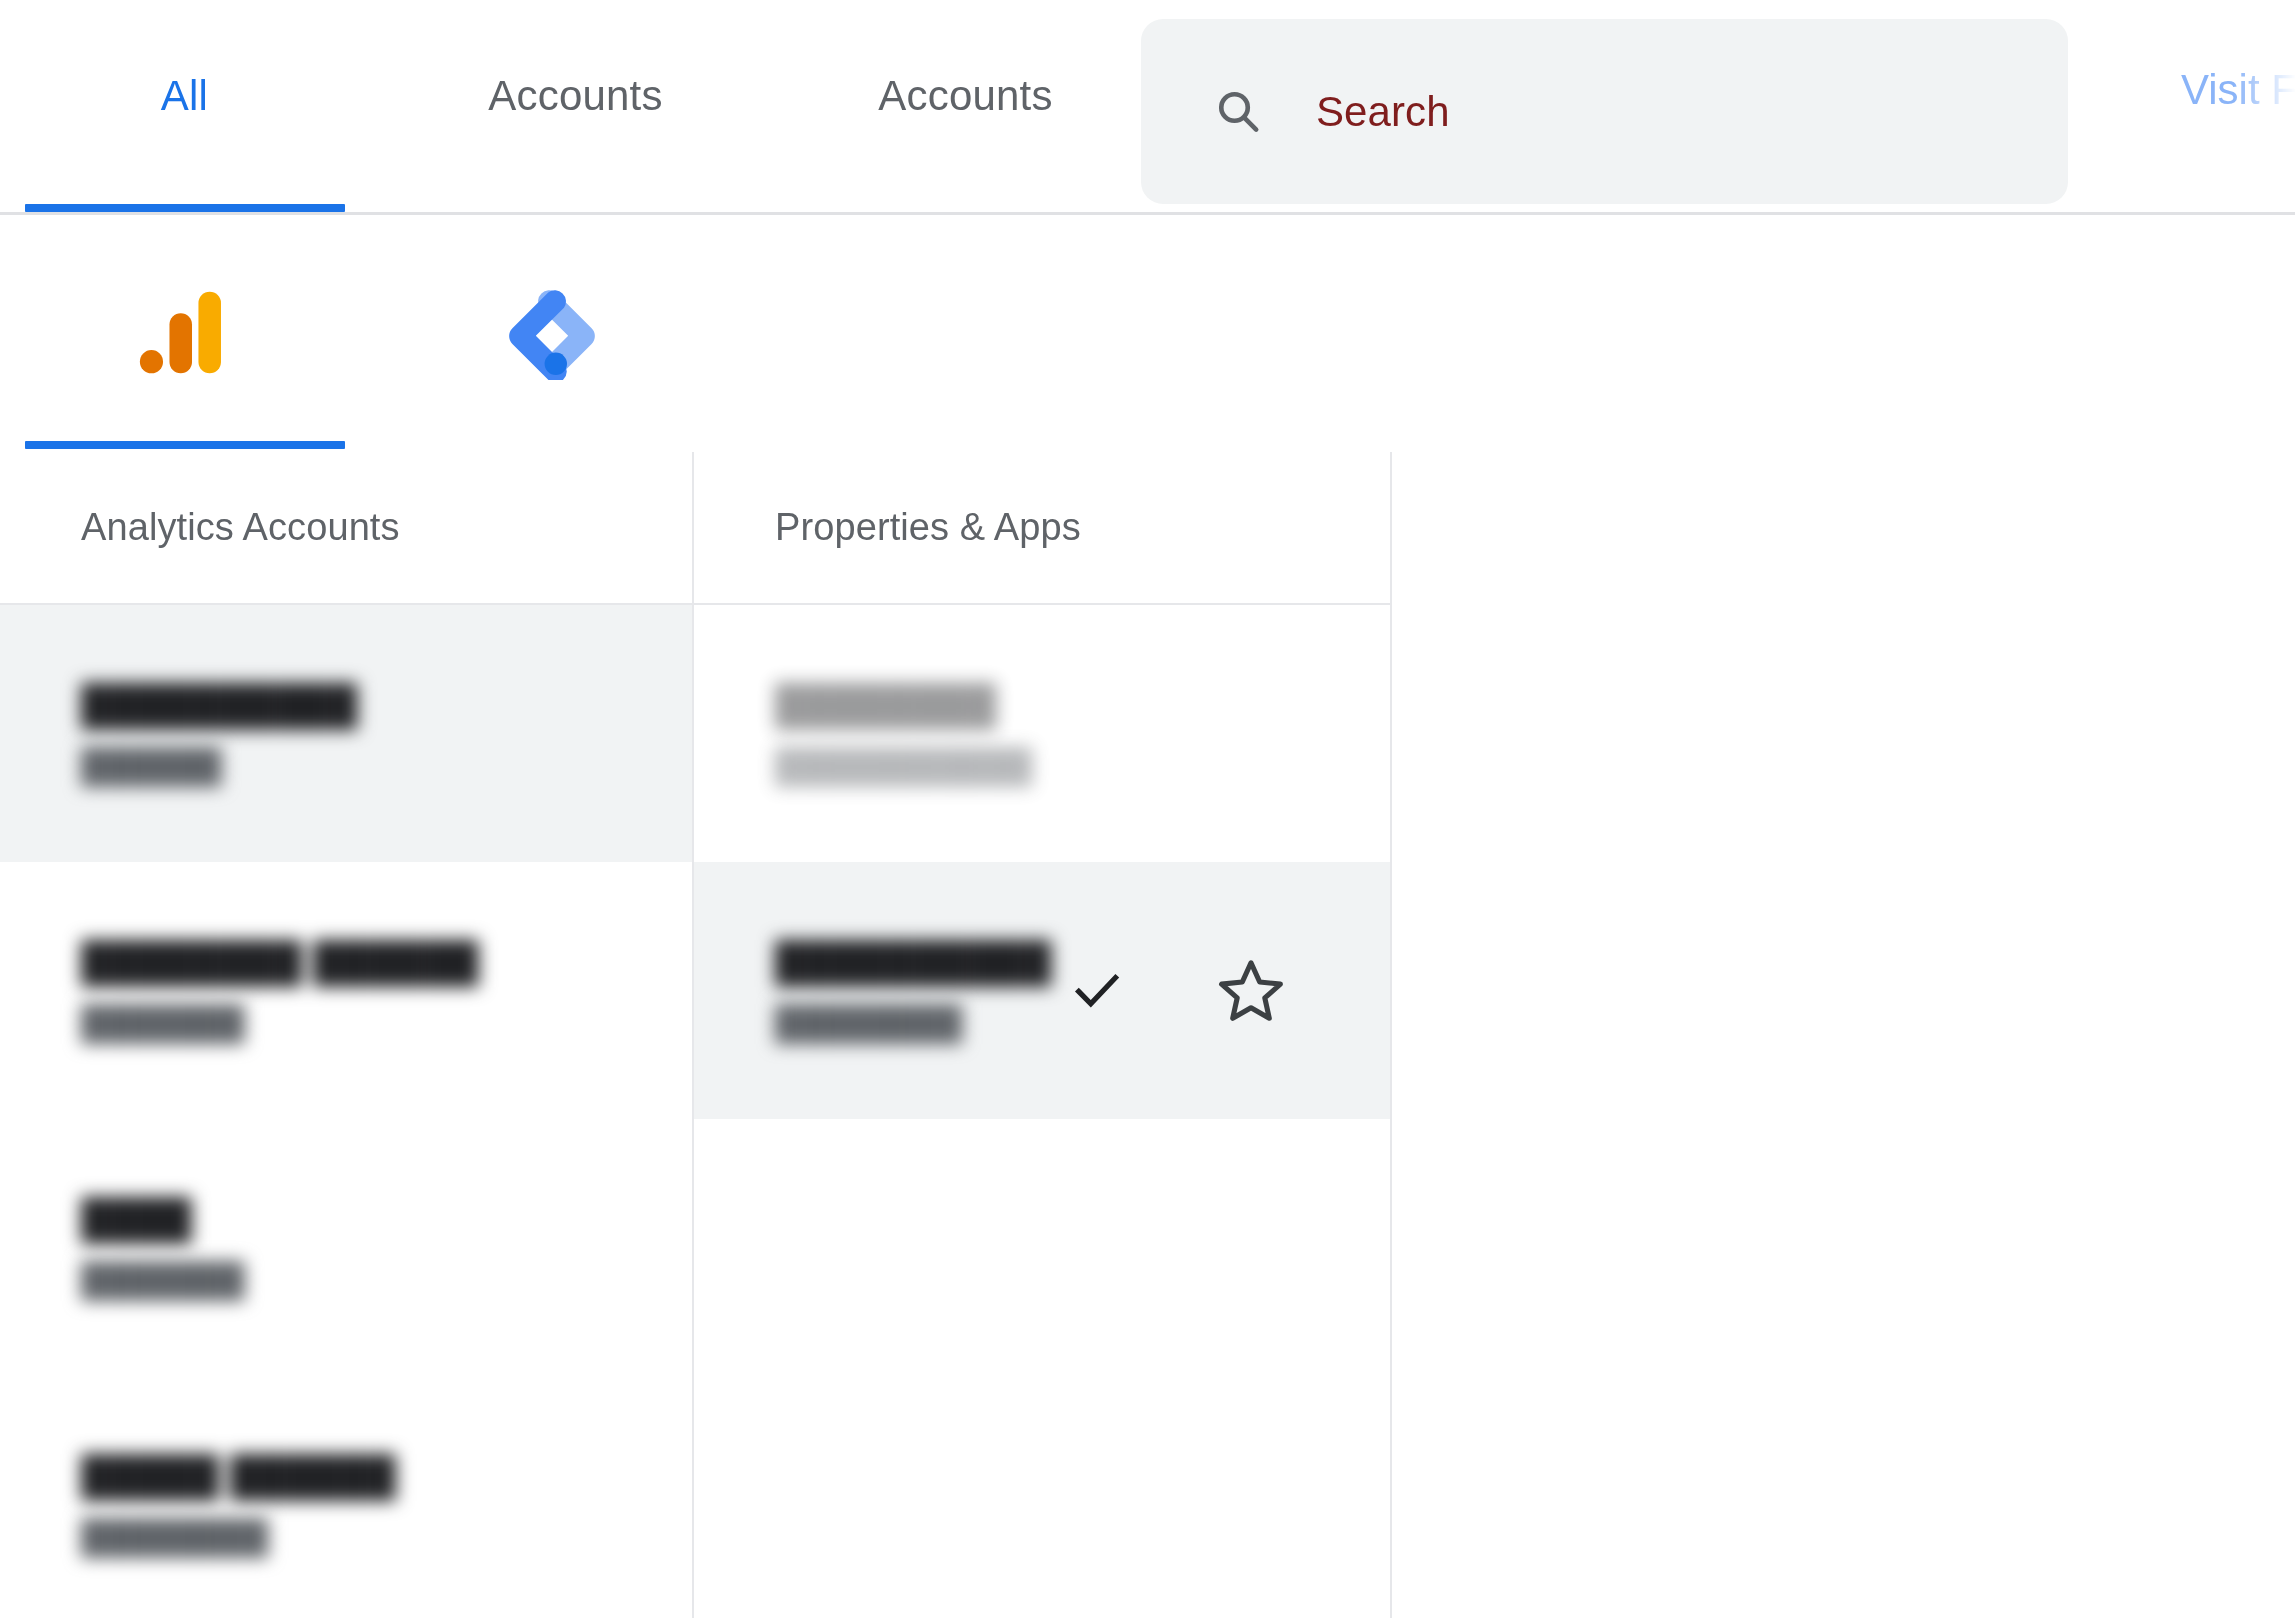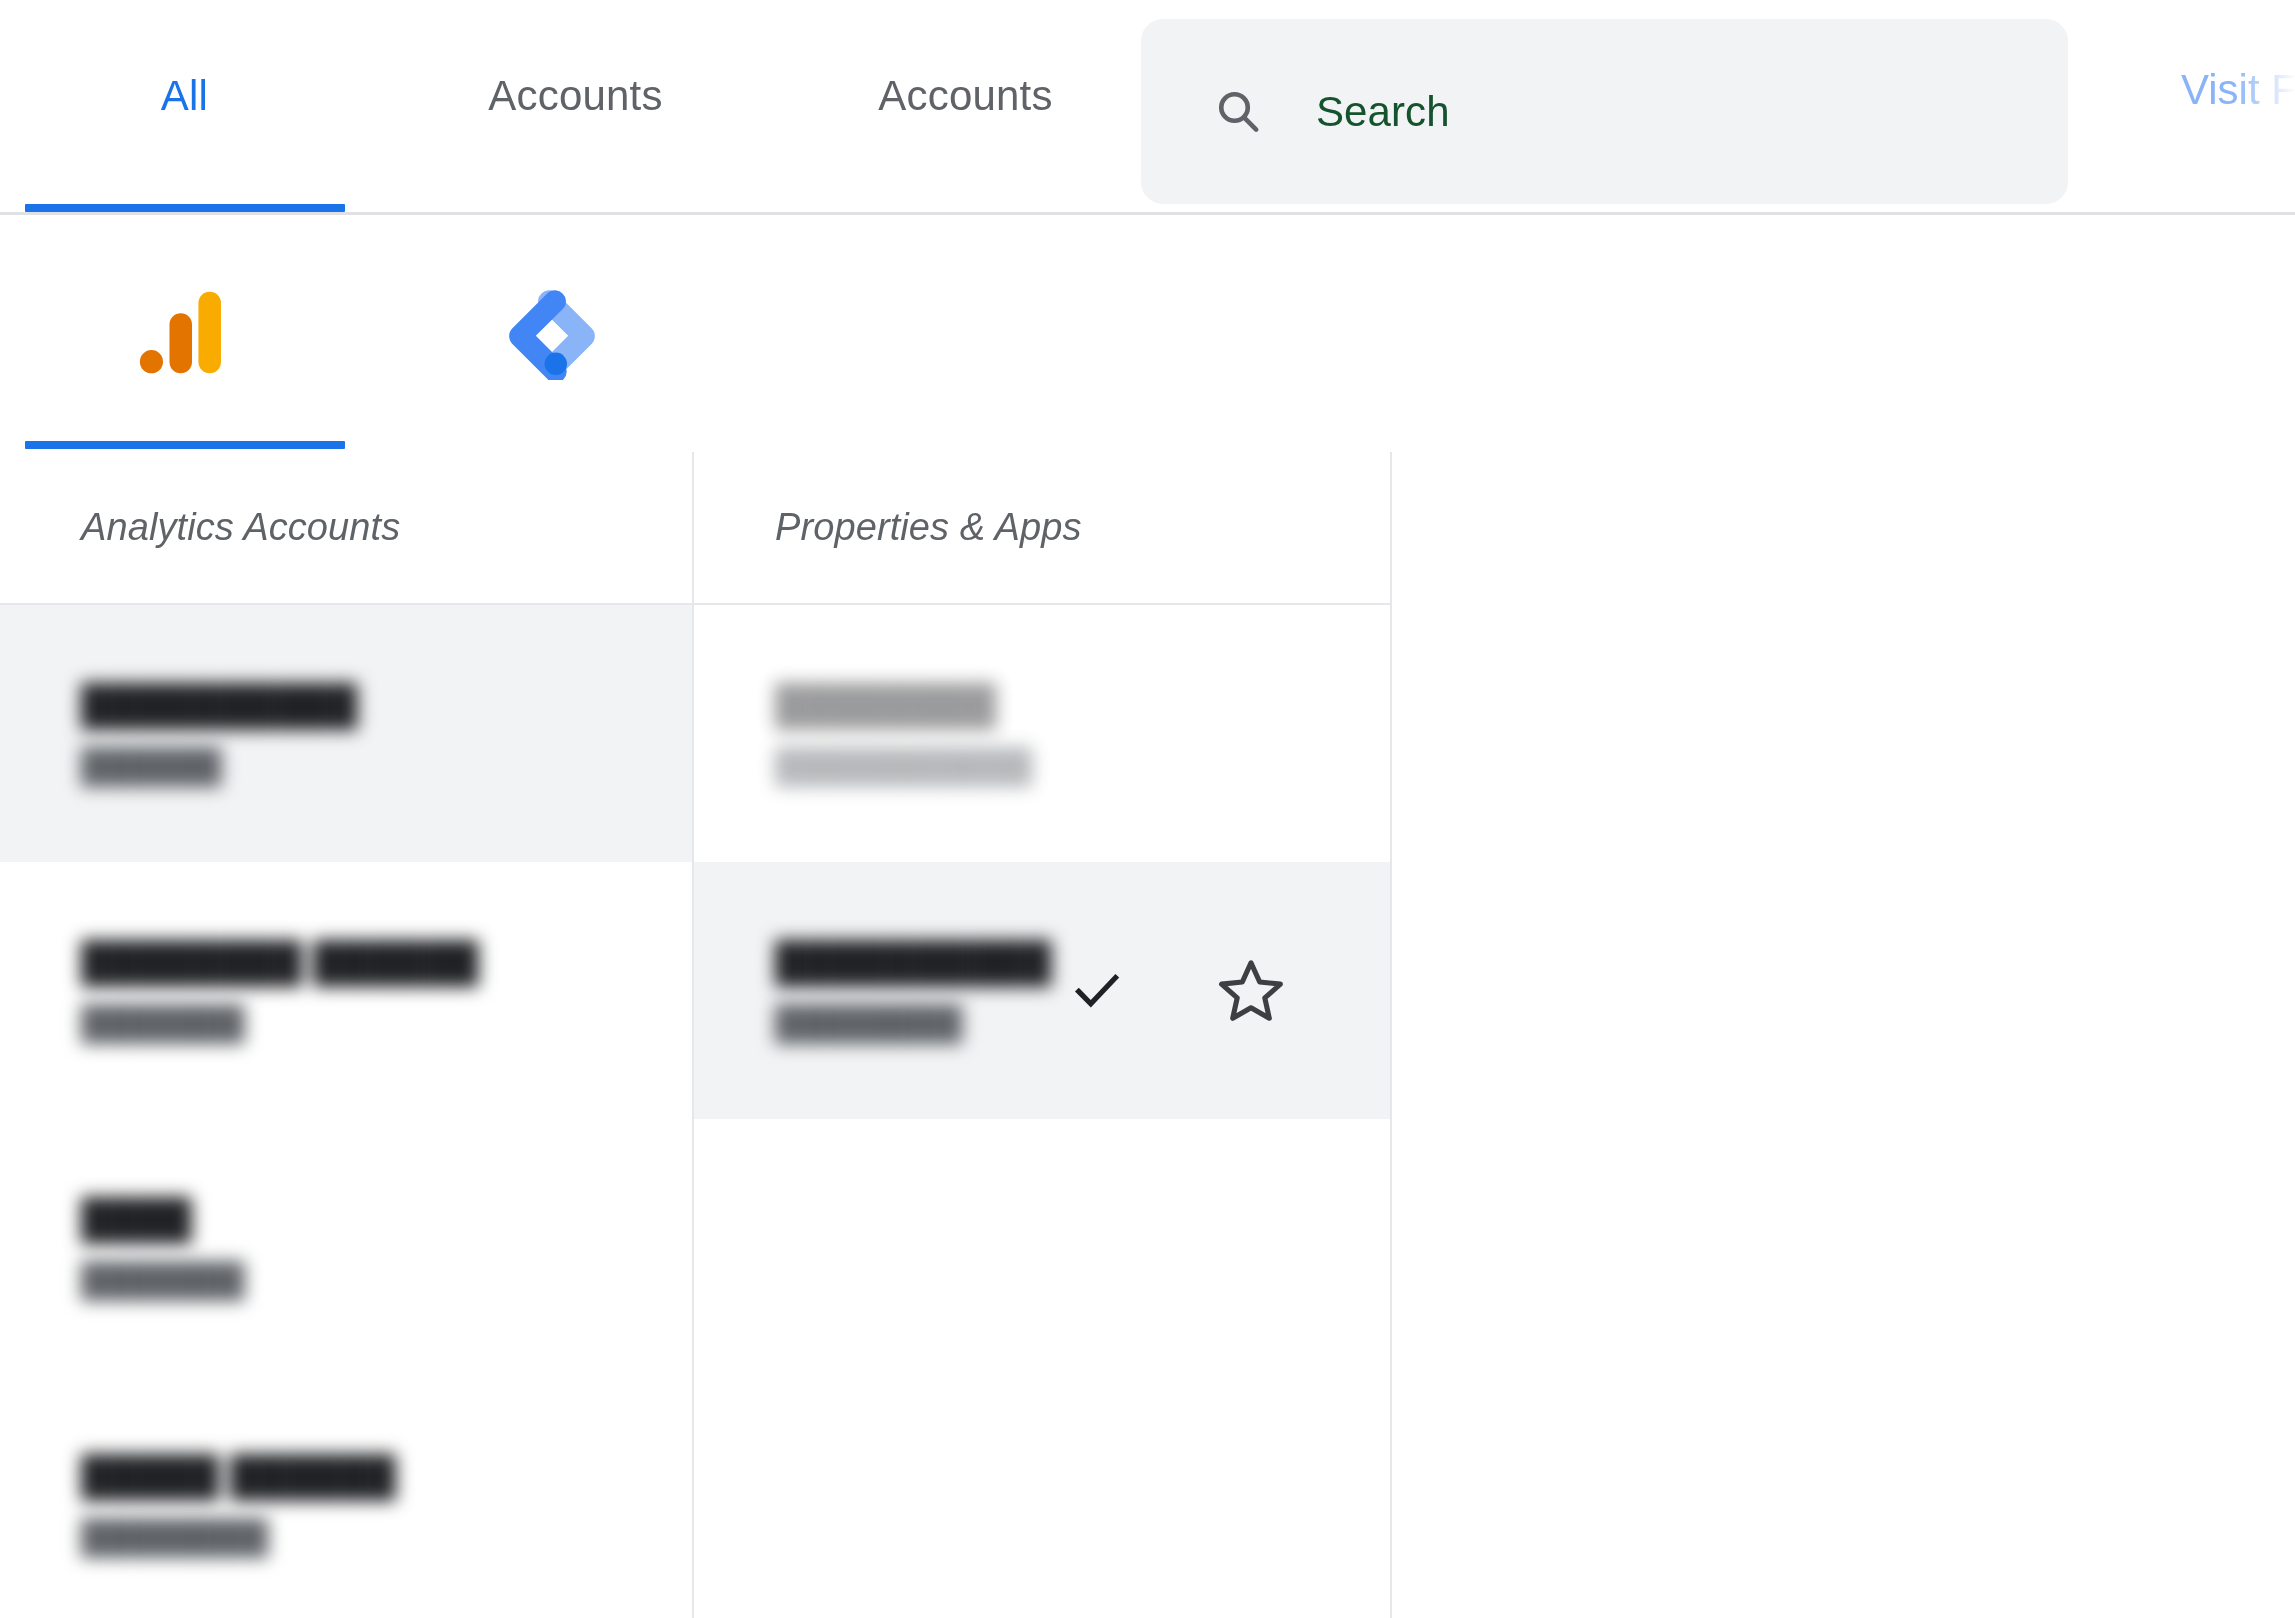--- a/index.html
+++ b/index.html
@@ -88,21 +88,21 @@
   .search-icon {
     margin-left: 71px;
     width: 53px;
     height: 53px;
     flex: 0 0 auto;
     display: block;
   }
   .search-placeholder {
     margin-left: 51px;
     font-size: 42px;
-    color: #14532d;
+    color: #7f1d1d;
     letter-spacing: 0.1px;
     user-select: none;
   }
 
   
   .visit-link {
     position: absolute;
     left: 2181px;
     top: 66px;
     font-size: 42px;
@@ -179,21 +179,20 @@
     left: 0; top: 452px;
     width: 2296px;
     height: 1166px;
     background: #ffffff;
   }
   .col {
     position: absolute;
     top: 0;
     height: 1166px;
     box-sizing: border-box;
-    font-style: italic;
   }
   .col-accounts   { left: 0px;    width: 694px;  border-right: 2.8px solid #e6e7ea; }
   .col-properties { left: 694px;  width: 698px;  border-right: 2.8px solid #e6e7ea; }
   .col-views      { left: 1392px; width: 904px; }
 
   .col-header {
     height: 153px;
     box-sizing: border-box;
     border-bottom: 2.8px solid #e6e7ea;
     display: flex;

